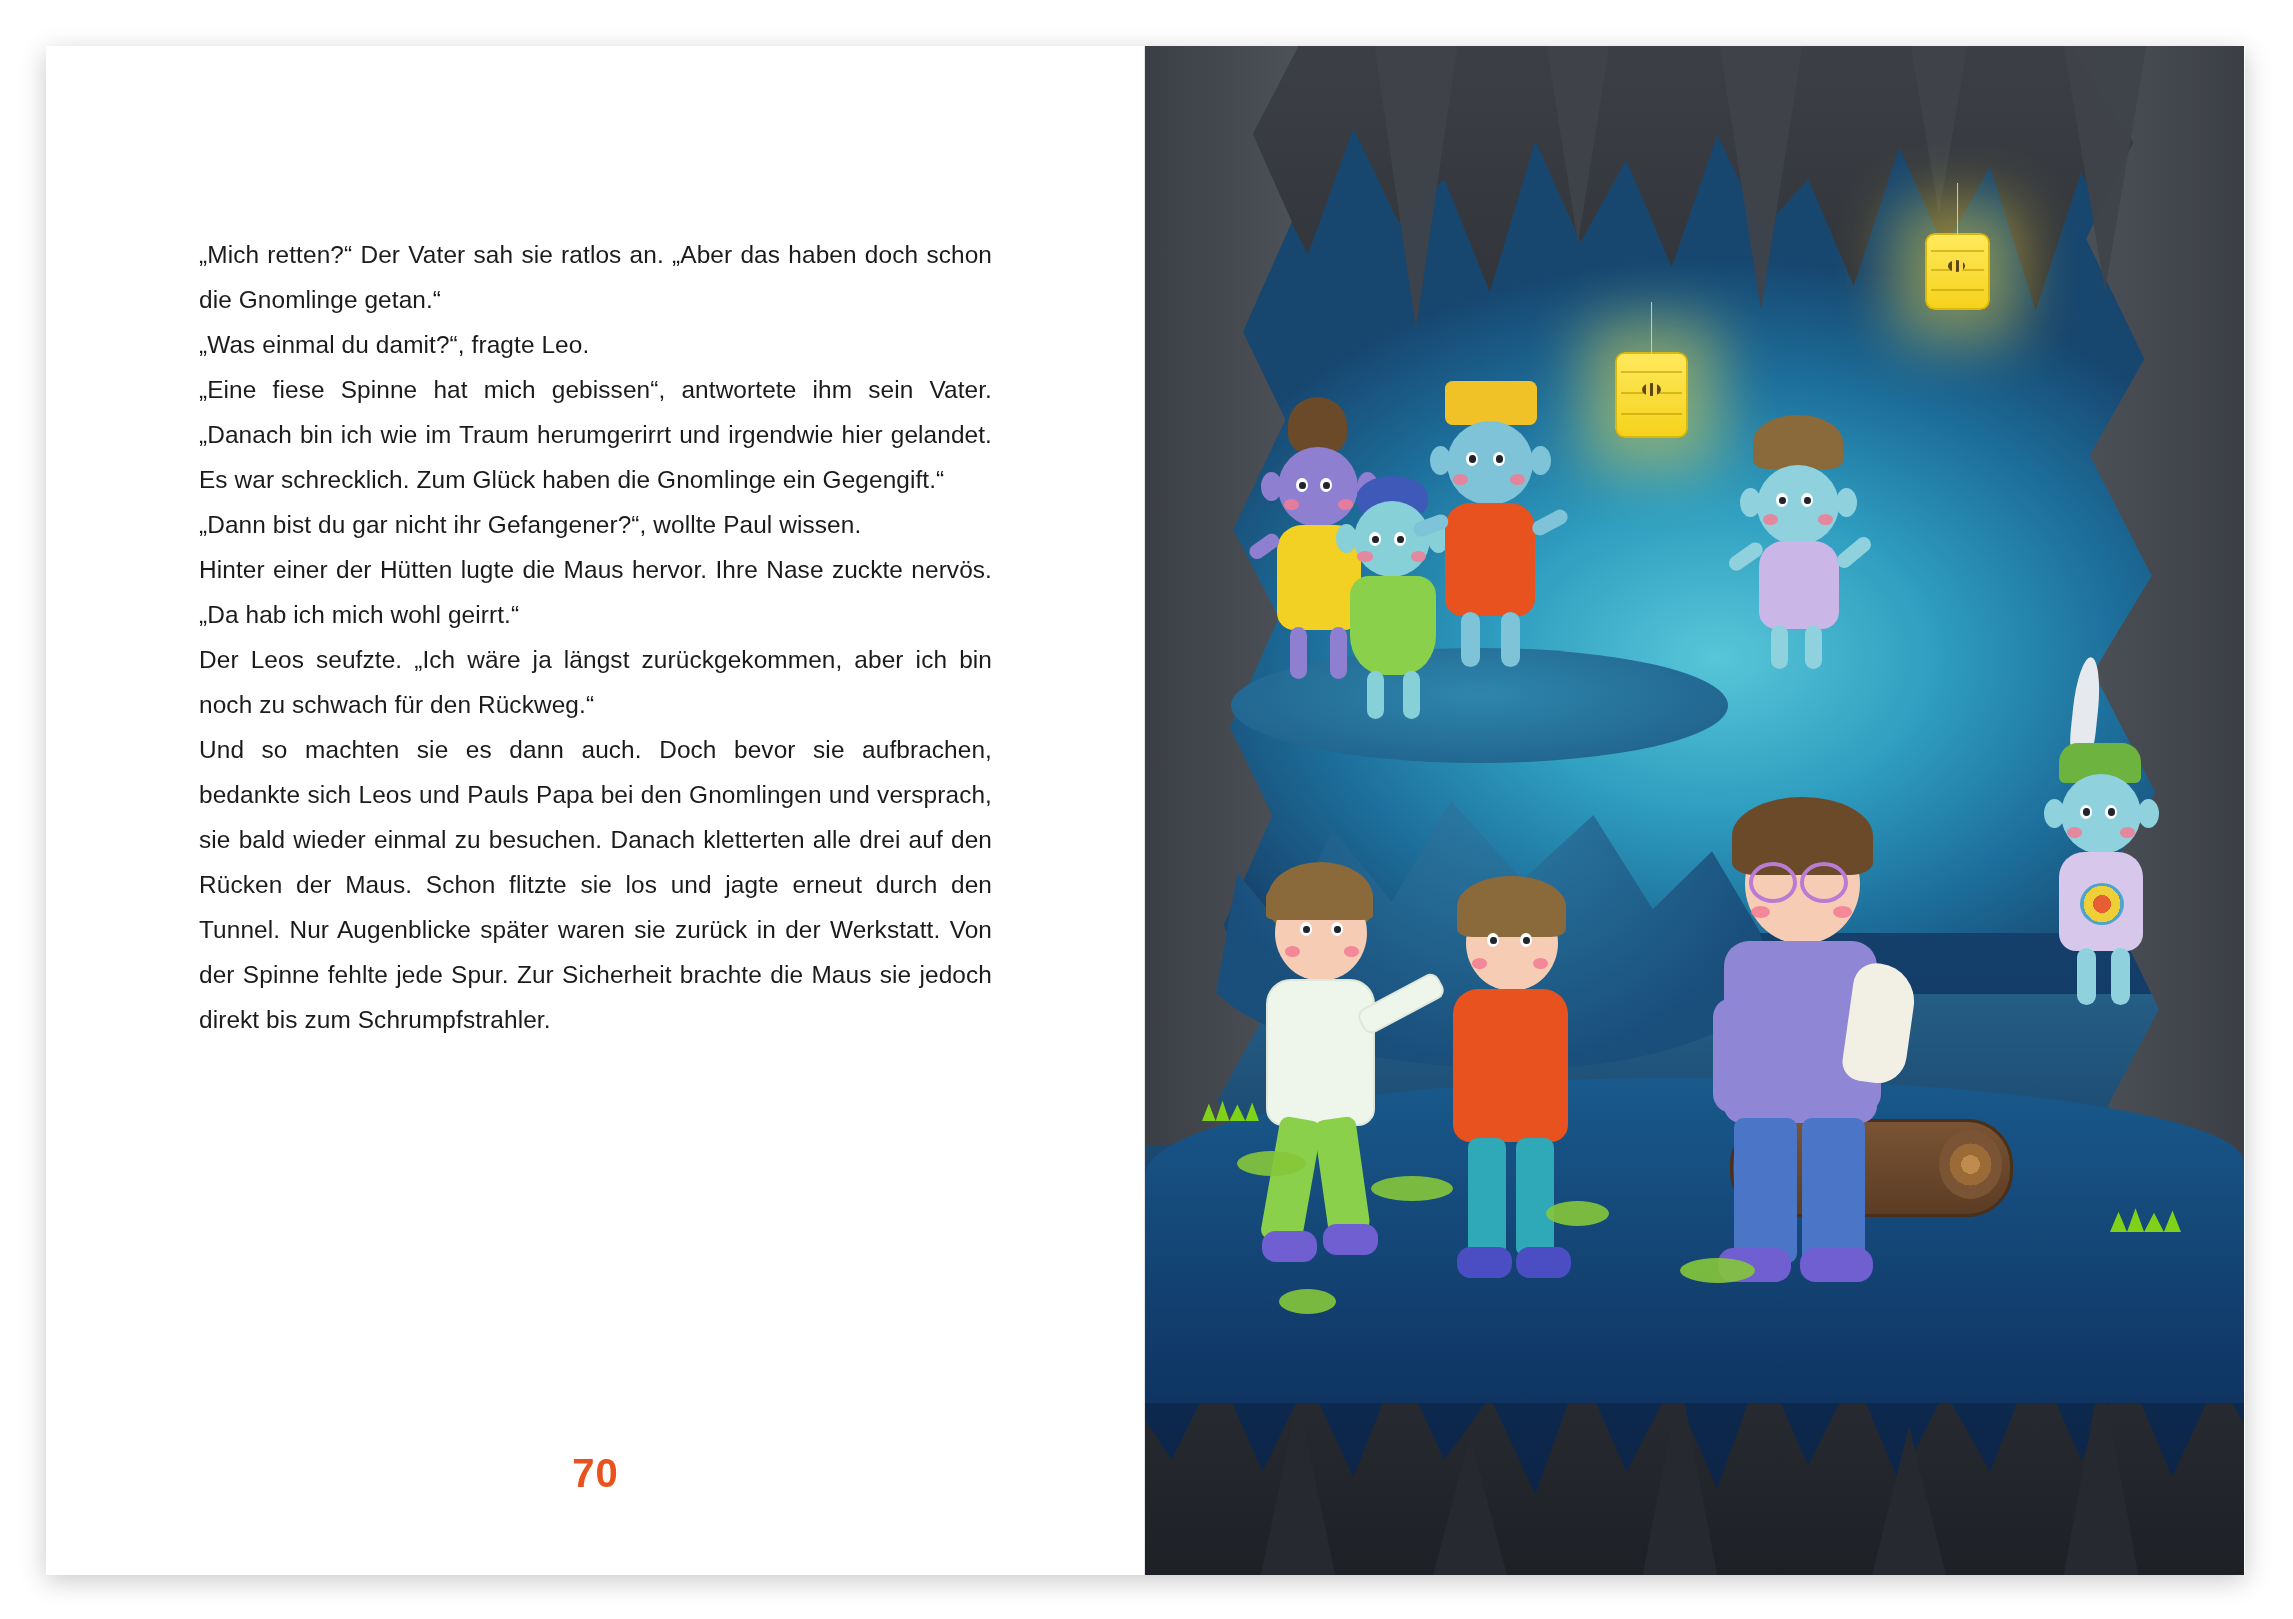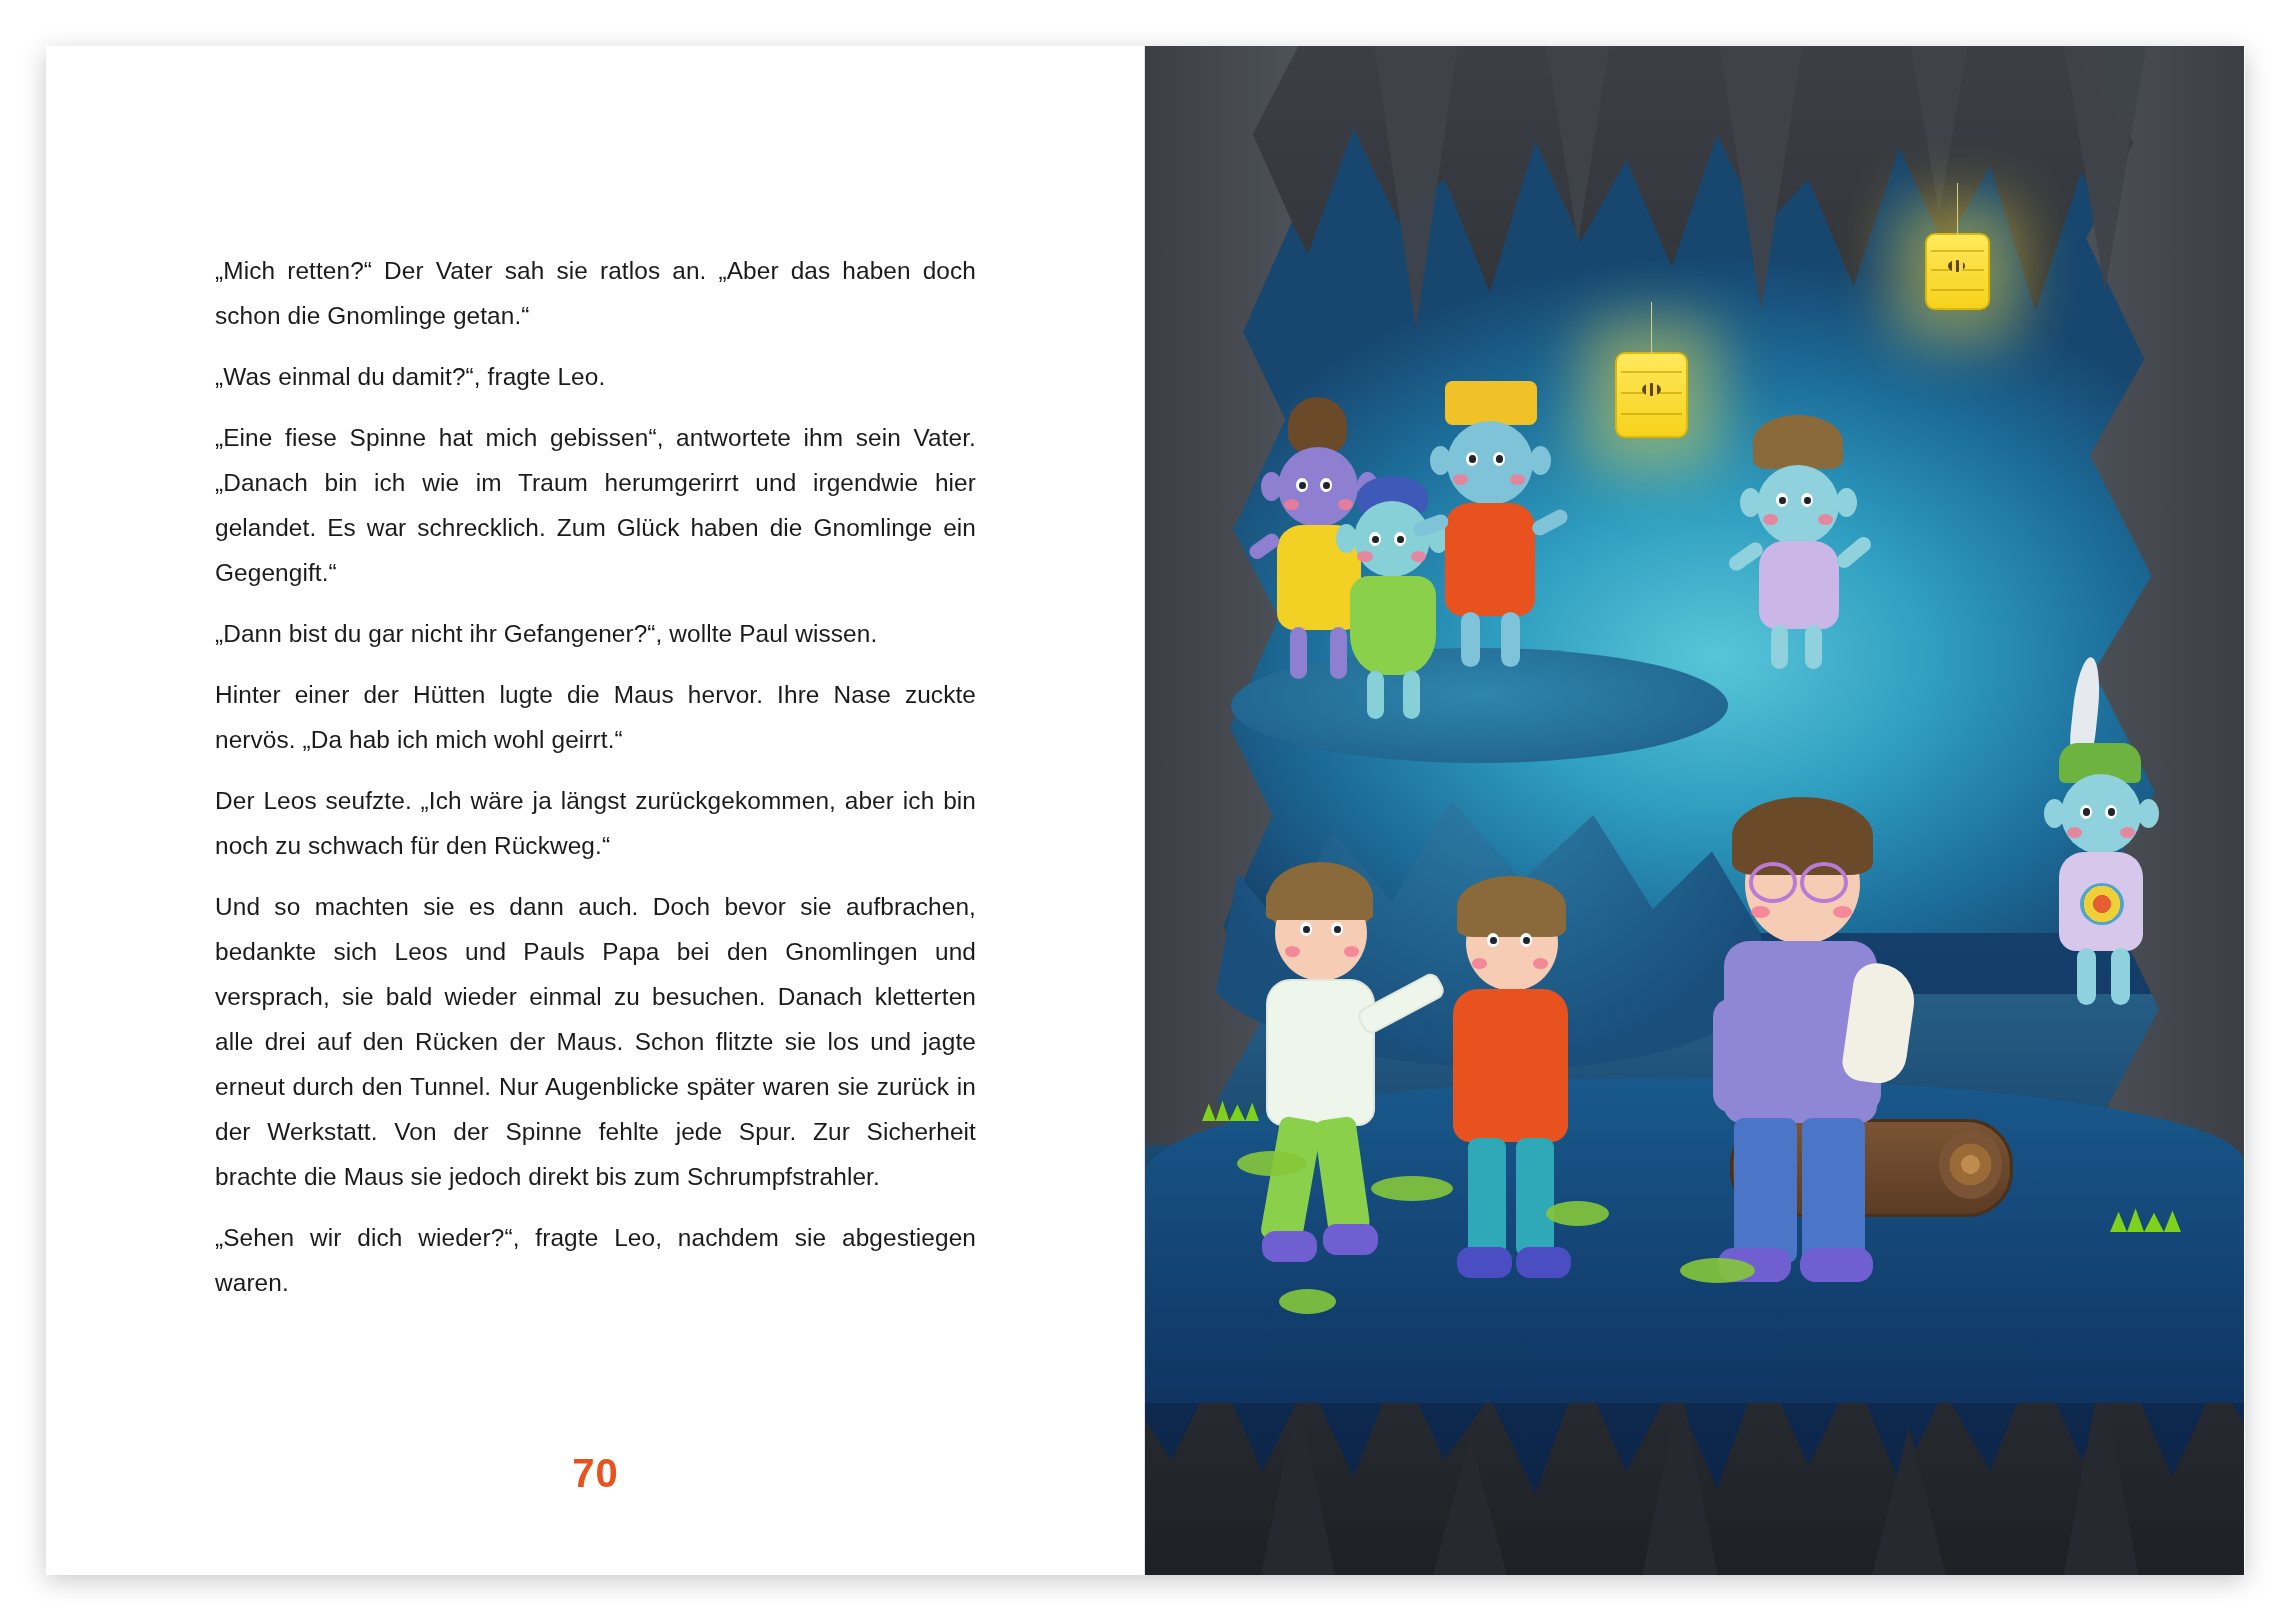--- a/index.html
+++ b/index.html
@@ -28,21 +28,21 @@
     position:absolute;
     left:153px;top:186px;
     width:793px;
     font-size:24.4px;
     line-height:45px;
     color:#1b1b1b;
     text-align:justify;
     font-family:"Liberation Sans", sans-serif;
     letter-spacing:0.1px;
   }
-  .text-block p{margin:16px;padding:0;}
+  .text-block p{margin:0;padding:0;}
   .page-number{
     position:absolute;
     left:0;right:0;
     top:1405px;
     text-align:center;
     color:#e8521f;
     font-size:40px;
     font-weight:700;
     letter-spacing:1px;
   }
@@ -182,21 +182,20 @@
 
     <div class="page-left">
       <div class="text-block">
         <p>„Mich retten?“ Der Vater sah sie ratlos an. „Aber das haben doch schon die Gnomlinge getan.“</p>
         <p>„Was einmal du damit?“, fragte Leo.</p>
         <p>„Eine fiese Spinne hat mich gebissen“, antwortete ihm sein Vater. „Danach bin ich wie im Traum herumgerirrt und irgendwie hier gelandet. Es war schrecklich. Zum Glück haben die Gnomlinge ein Gegengift.“</p>
         <p>„Dann bist du gar nicht ihr Gefangener?“, wollte Paul wissen.</p>
         <p>Hinter einer der Hütten lugte die Maus hervor. Ihre Nase zuckte nervös. „Da hab ich mich wohl geirrt.“</p>
         <p>Der Leos seufzte. „Ich wäre ja längst zurückgekommen, aber ich bin noch zu schwach für den Rückweg.“</p>
         <p>Und so machten sie es dann auch. Doch bevor sie aufbrachen, bedankte sich Leos und Pauls Papa bei den Gnomlingen und versprach, sie bald wieder einmal zu besuchen. Danach kletterten alle drei auf den Rücken der Maus. Schon flitzte sie los und jagte erneut durch den Tunnel. Nur Augenblicke später waren sie zurück in der Werkstatt. Von der Spinne fehlte jede Spur. Zur Sicherheit brachte die Maus sie jedoch direkt bis zum Schrumpfstrahler.</p>
-        <p>„Sehen wir dich wieder?“, fragte Leo, nachdem sie abgestiegen waren.</p>
       </div>
       <div class="page-number">70</div>
     </div>
 
     <div class="seam"></div>
 
     <div class="page-right">
       <div class="illus">
 
         <div class="bg-cave"></div>

